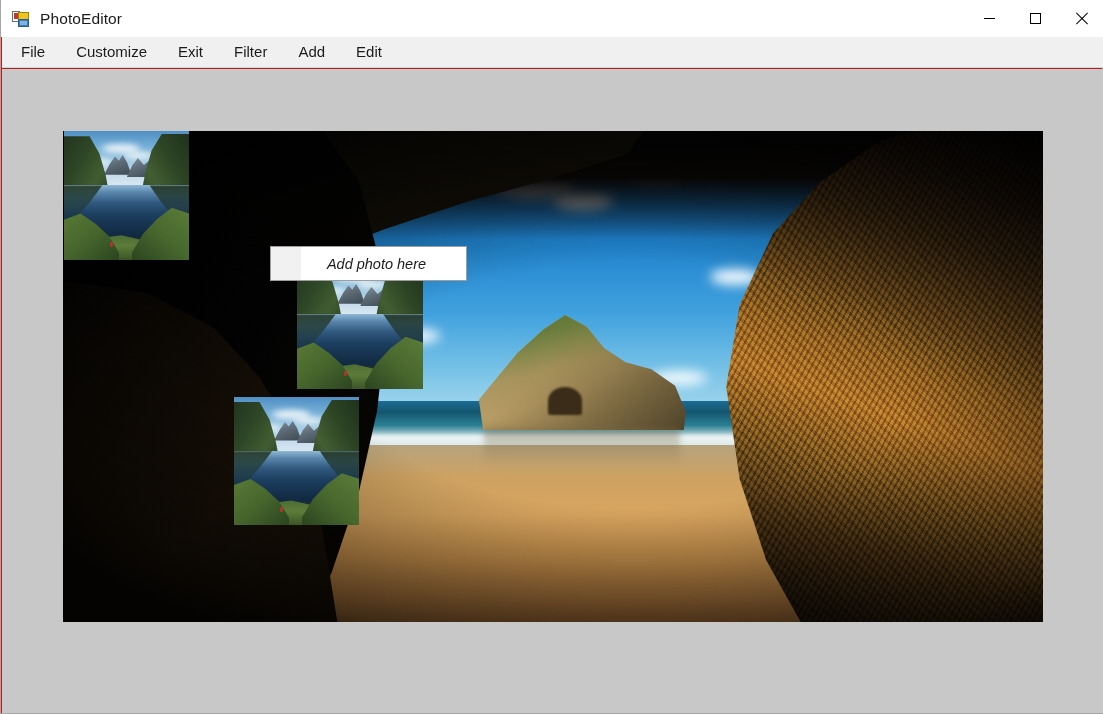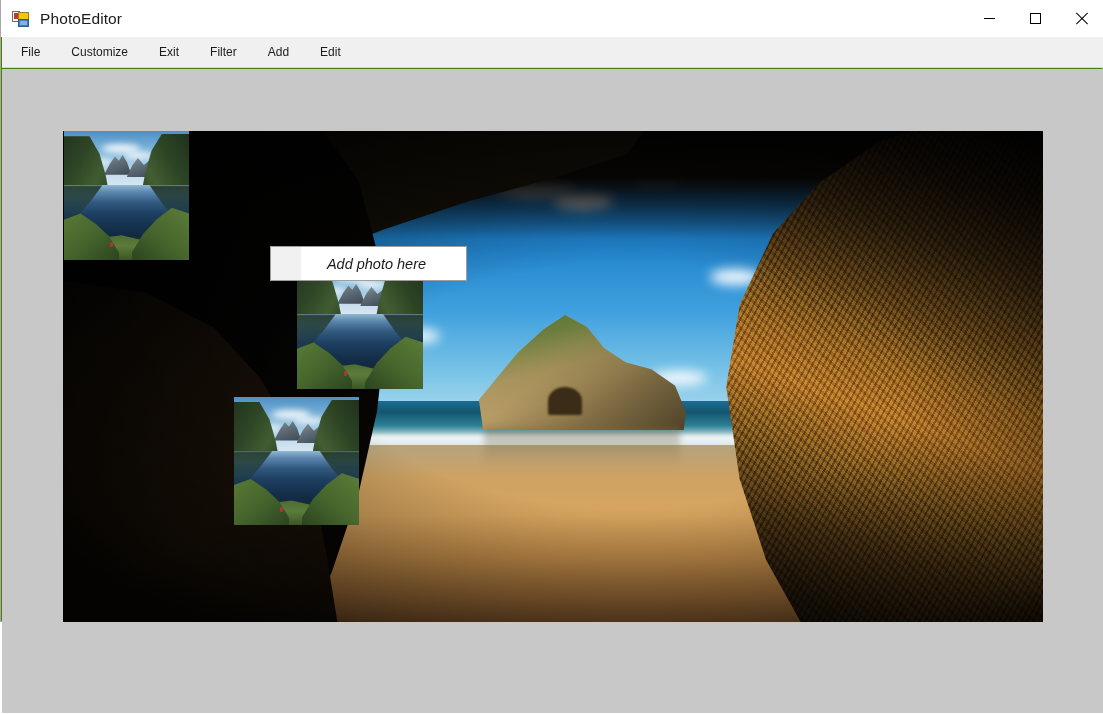--- a/index.html
+++ b/index.html
@@ -9,22 +9,22 @@
     width: 1103px;
     height: 714px;
     overflow: hidden;
     font-family: "Liberation Sans", sans-serif;
     background: #ffffff;
   }
 
   #app-window {
     position: relative;
     width: 1103px;
-    height: 622px;
-    background: #4d7c0f;
+    height: 714px;
+    background: #b91c1c;
     border-left: 1px solid #a7a7a7;
     border-right: 1px solid #a7a7a7;
     border-bottom: 1px solid #a7a7a7;
   }
 
   
   #title-bar {
     position: absolute;
     left: 0; top: 0;
     width: 1103px;
@@ -99,21 +99,21 @@
     left: 1px; top: 37px;
     width: 1101px;
     height: 31px;
     background: #f0f0f0;
     border-bottom: 1px solid #d6d6d6;
     display: flex;
     align-items: center;
     padding-left: 10px;
   }
   .menu-item {
-    font-size: 12px;
+    font-size: 15px;
     color: #1b1b1b;
     padding: 4px 9px 5px 9px;
     margin-right: 13px;
     white-space: nowrap;
     cursor: default;
   }
 
   
   #client-area {
     position: absolute;

